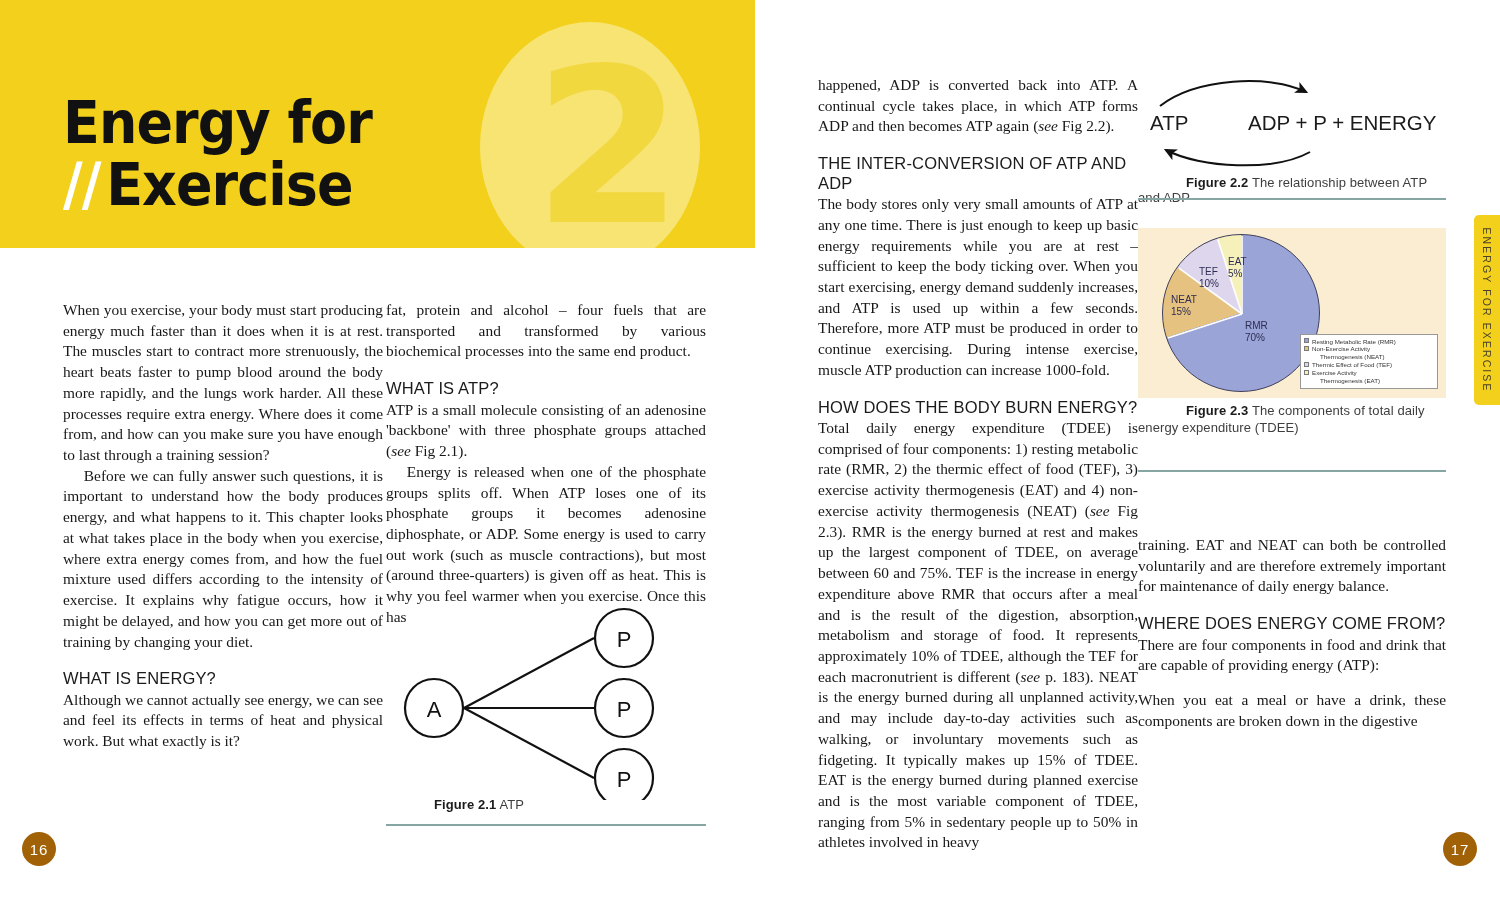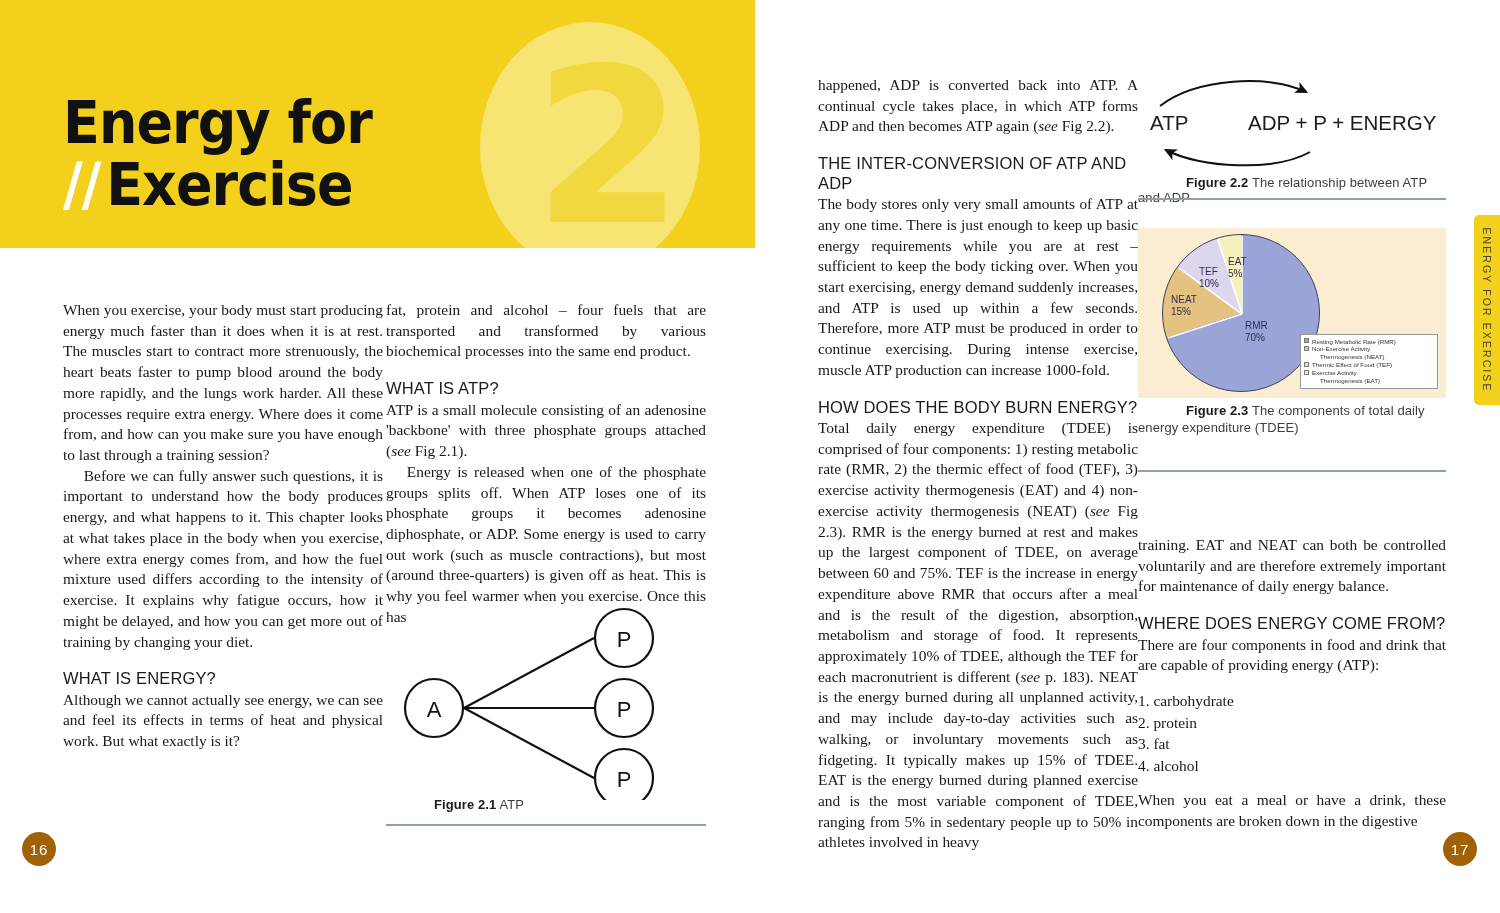--- a/index.html
+++ b/index.html
@@ -271,22 +271,16 @@
     <div class="fig-caption" style="position:absolute;left:0;top:174px;width:308px;line-height:1.32;">
       <b>Figure 2.3</b><span> The components of total daily energy expenditure (TDEE)</span>
     </div>
     <hr class="fig-rule" style="position:absolute;left:0;top:242px;width:308px;">
   </div>
 
   <div class="col" id="col4">
     <p>training. EAT and NEAT can both be controlled voluntarily and are therefore extremely important for maintenance of daily energy balance.</p>
     <h3>WHERE DOES ENERGY COME FROM?</h3>
     <p>There are four components in food and drink that are capable of providing energy (ATP):</p>
-    <ul class="numlist" id="fuel-list">
-        <li>1. carbohydrate</li>
-        <li>2. protein</li>
-        <li>3. fat</li>
-        <li>4. alcohol</li>
-      </ul>
     <p style="margin-top:14px;">When you eat a meal or have a drink, these components are broken down in the digestive</p>
   </div>
 
 </div>
 
 </body></html>

